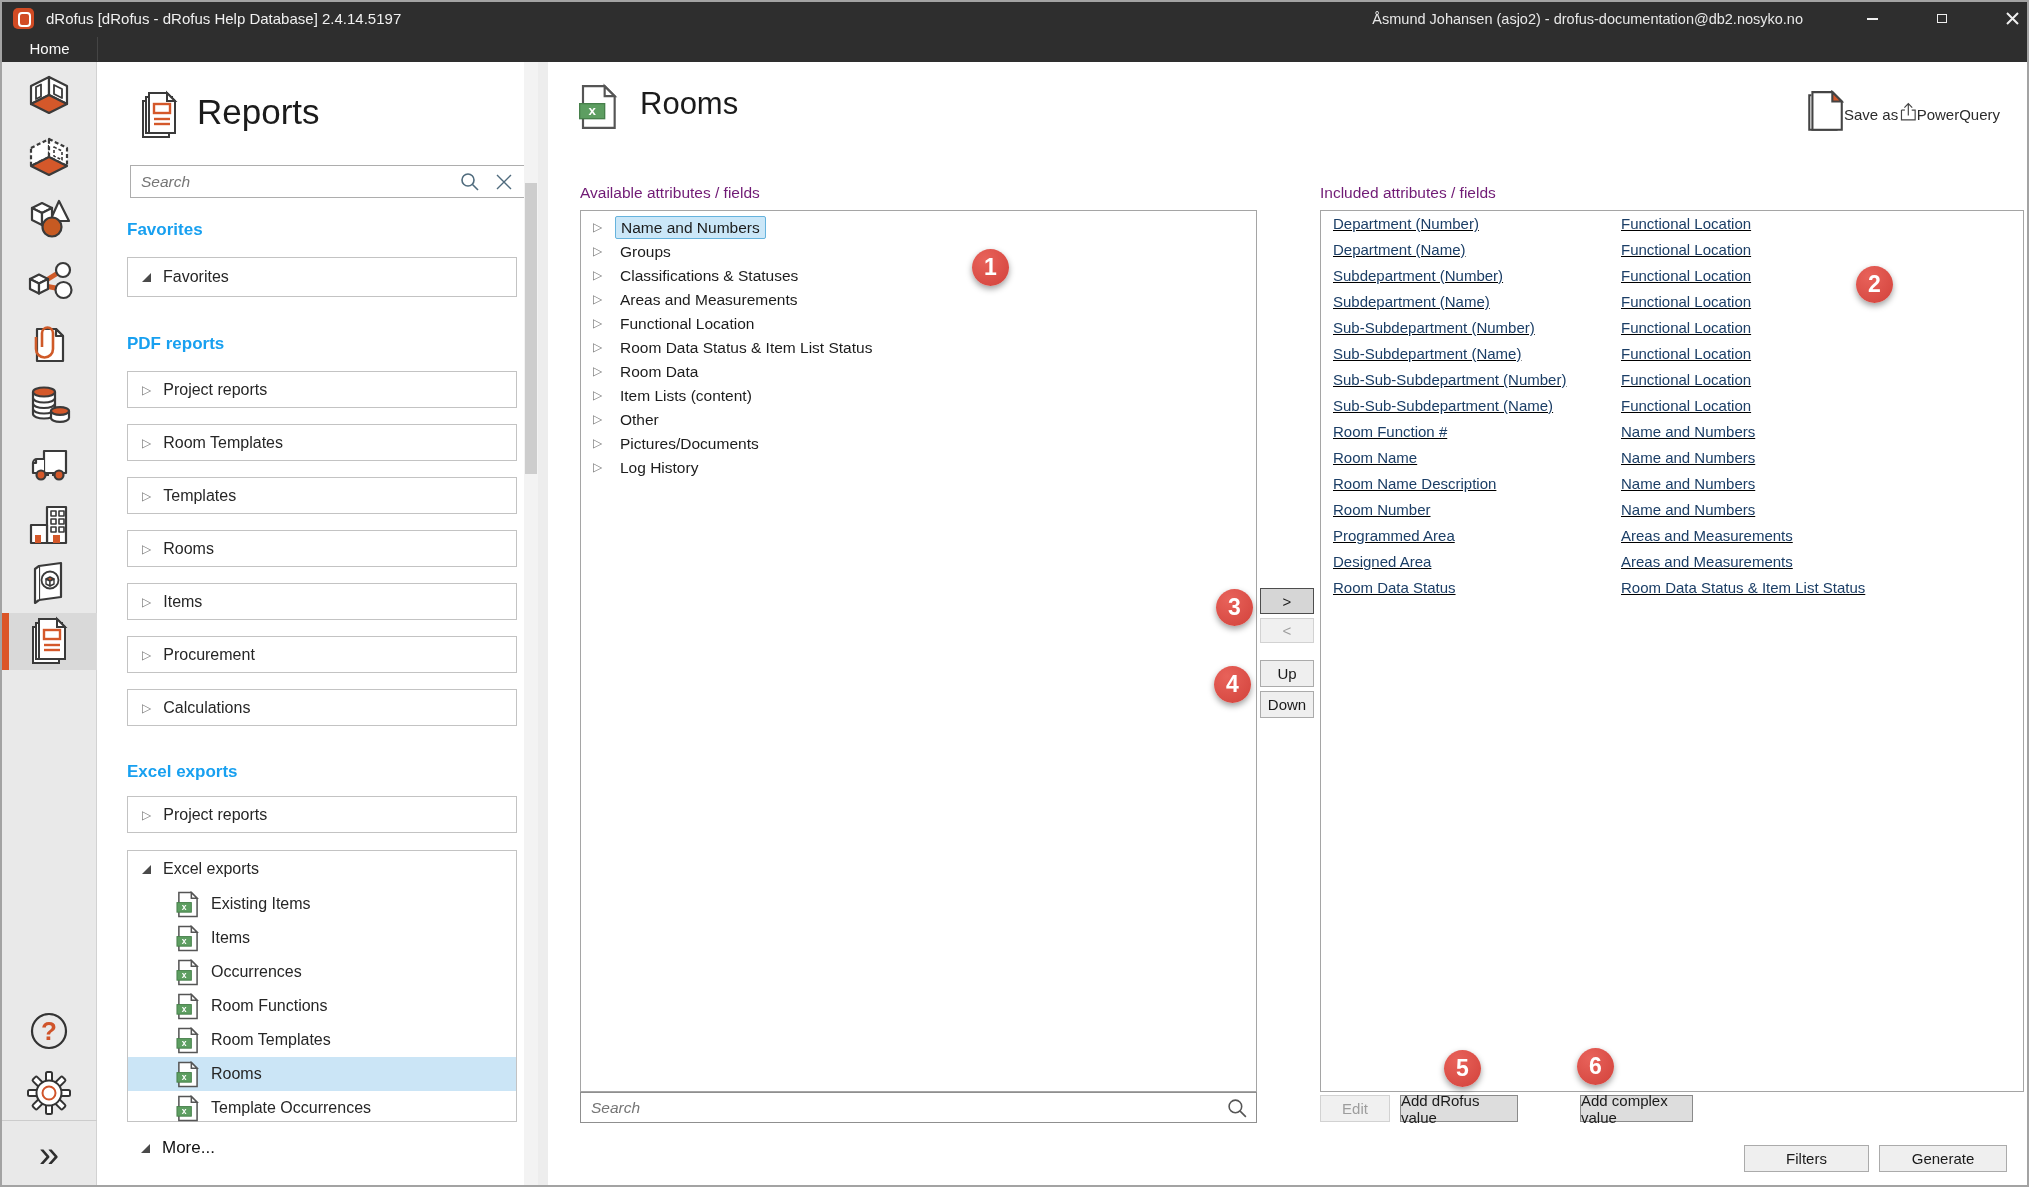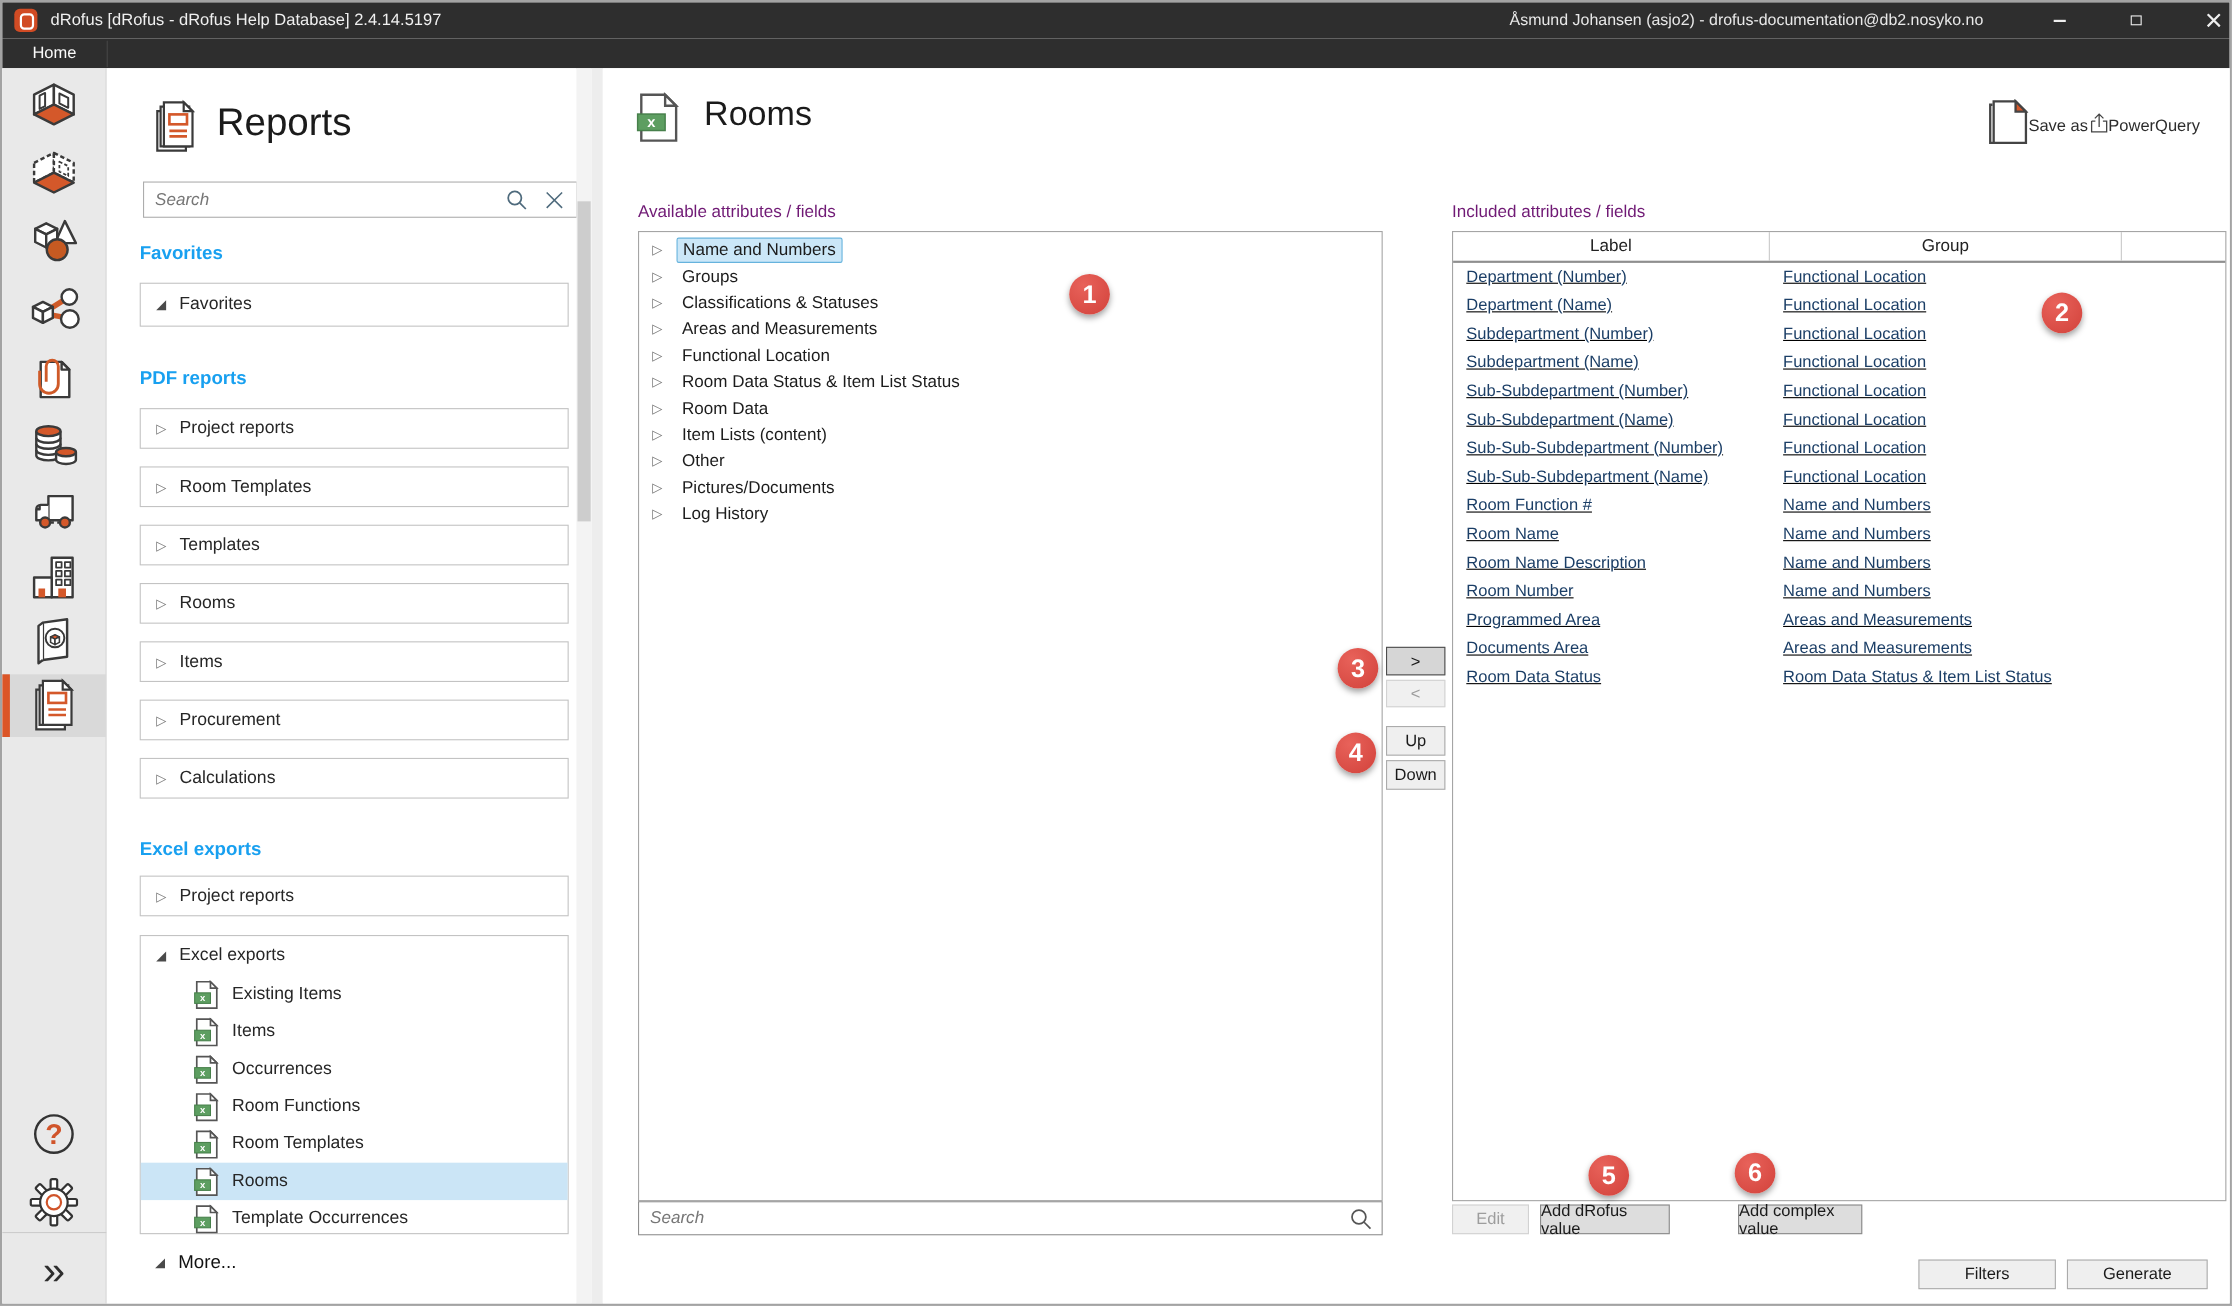--- a/index.html
+++ b/index.html
@@ -505,25 +505,20 @@
       <input type="text" placeholder="Search" style="">
       <svg class="abs" style="right:8px; top:5px" width="21" height="21" viewBox="0 0 20 20">
         <circle cx="8" cy="8" r="6" fill="none" stroke="#555" stroke-width="1.5"></circle>
         <line x1="12.5" y1="12.5" x2="18" y2="18" stroke="#555" stroke-width="1.5"></line>
       </svg>
     </div>
 
     <div class="blue-lab" style="left:772px; top:122px">Included attributes / fields</div>
 
     <div class="tbl">
-      <div class="tbl-head">
-        <div class="hc">Label</div>
-        <div class="hc">Group</div>
-        <div class="hc"></div>
-      </div>
       <div class="tbl-row">
         <div class="c">Department (Number)</div>
         <div class="c">Functional Location</div>
           <div class="c"></div>
       </div>
       <div class="tbl-row">
         <div class="c">Department (Name)</div>
         <div class="c">Functional Location</div>
           <div class="c"></div>
       </div>
@@ -576,21 +571,21 @@
         <div class="c">Room Number</div>
         <div class="c">Name and Numbers</div>
           <div class="c"></div>
       </div>
       <div class="tbl-row">
         <div class="c">Programmed Area</div>
         <div class="c">Areas and Measurements</div>
           <div class="c"></div>
       </div>
       <div class="tbl-row">
-        <div class="c">Documents Area</div>
+        <div class="c">Designed Area</div>
         <div class="c">Areas and Measurements</div>
           <div class="c"></div>
       </div>
       <div class="tbl-row">
         <div class="c">Room Data Status</div>
         <div class="c">Room Data Status &amp; Item List Status</div>
           <div class="c"></div>
       </div>
     </div>
 

